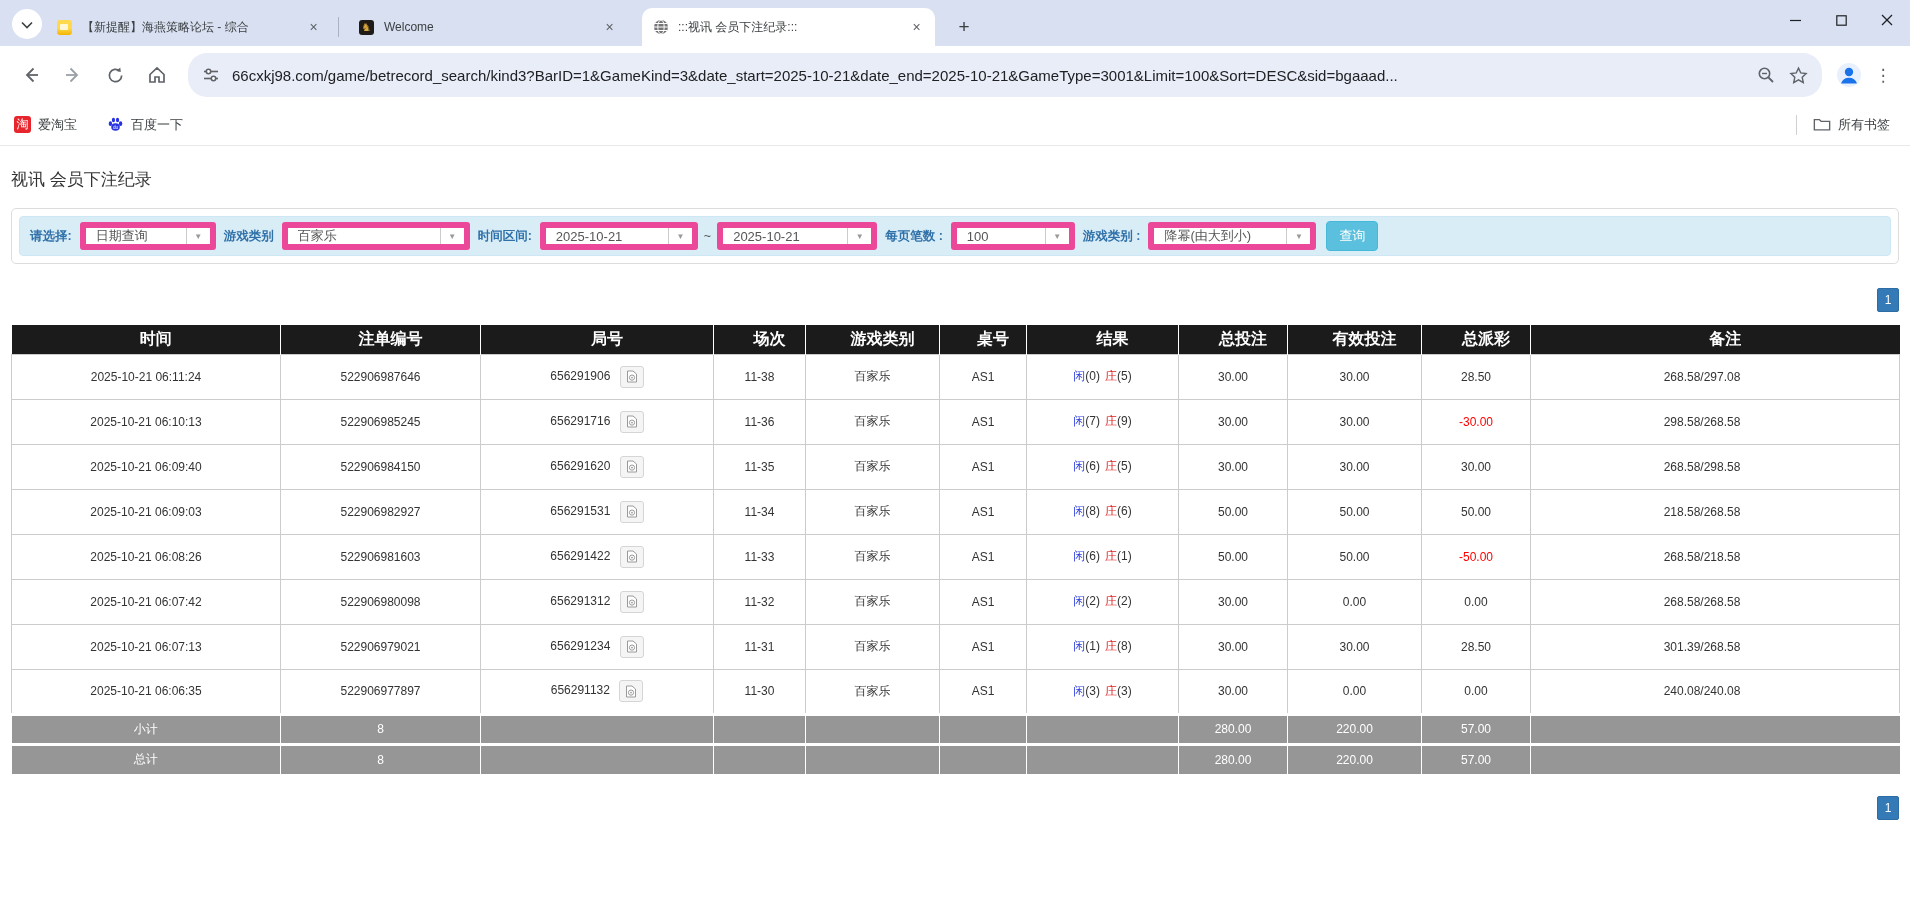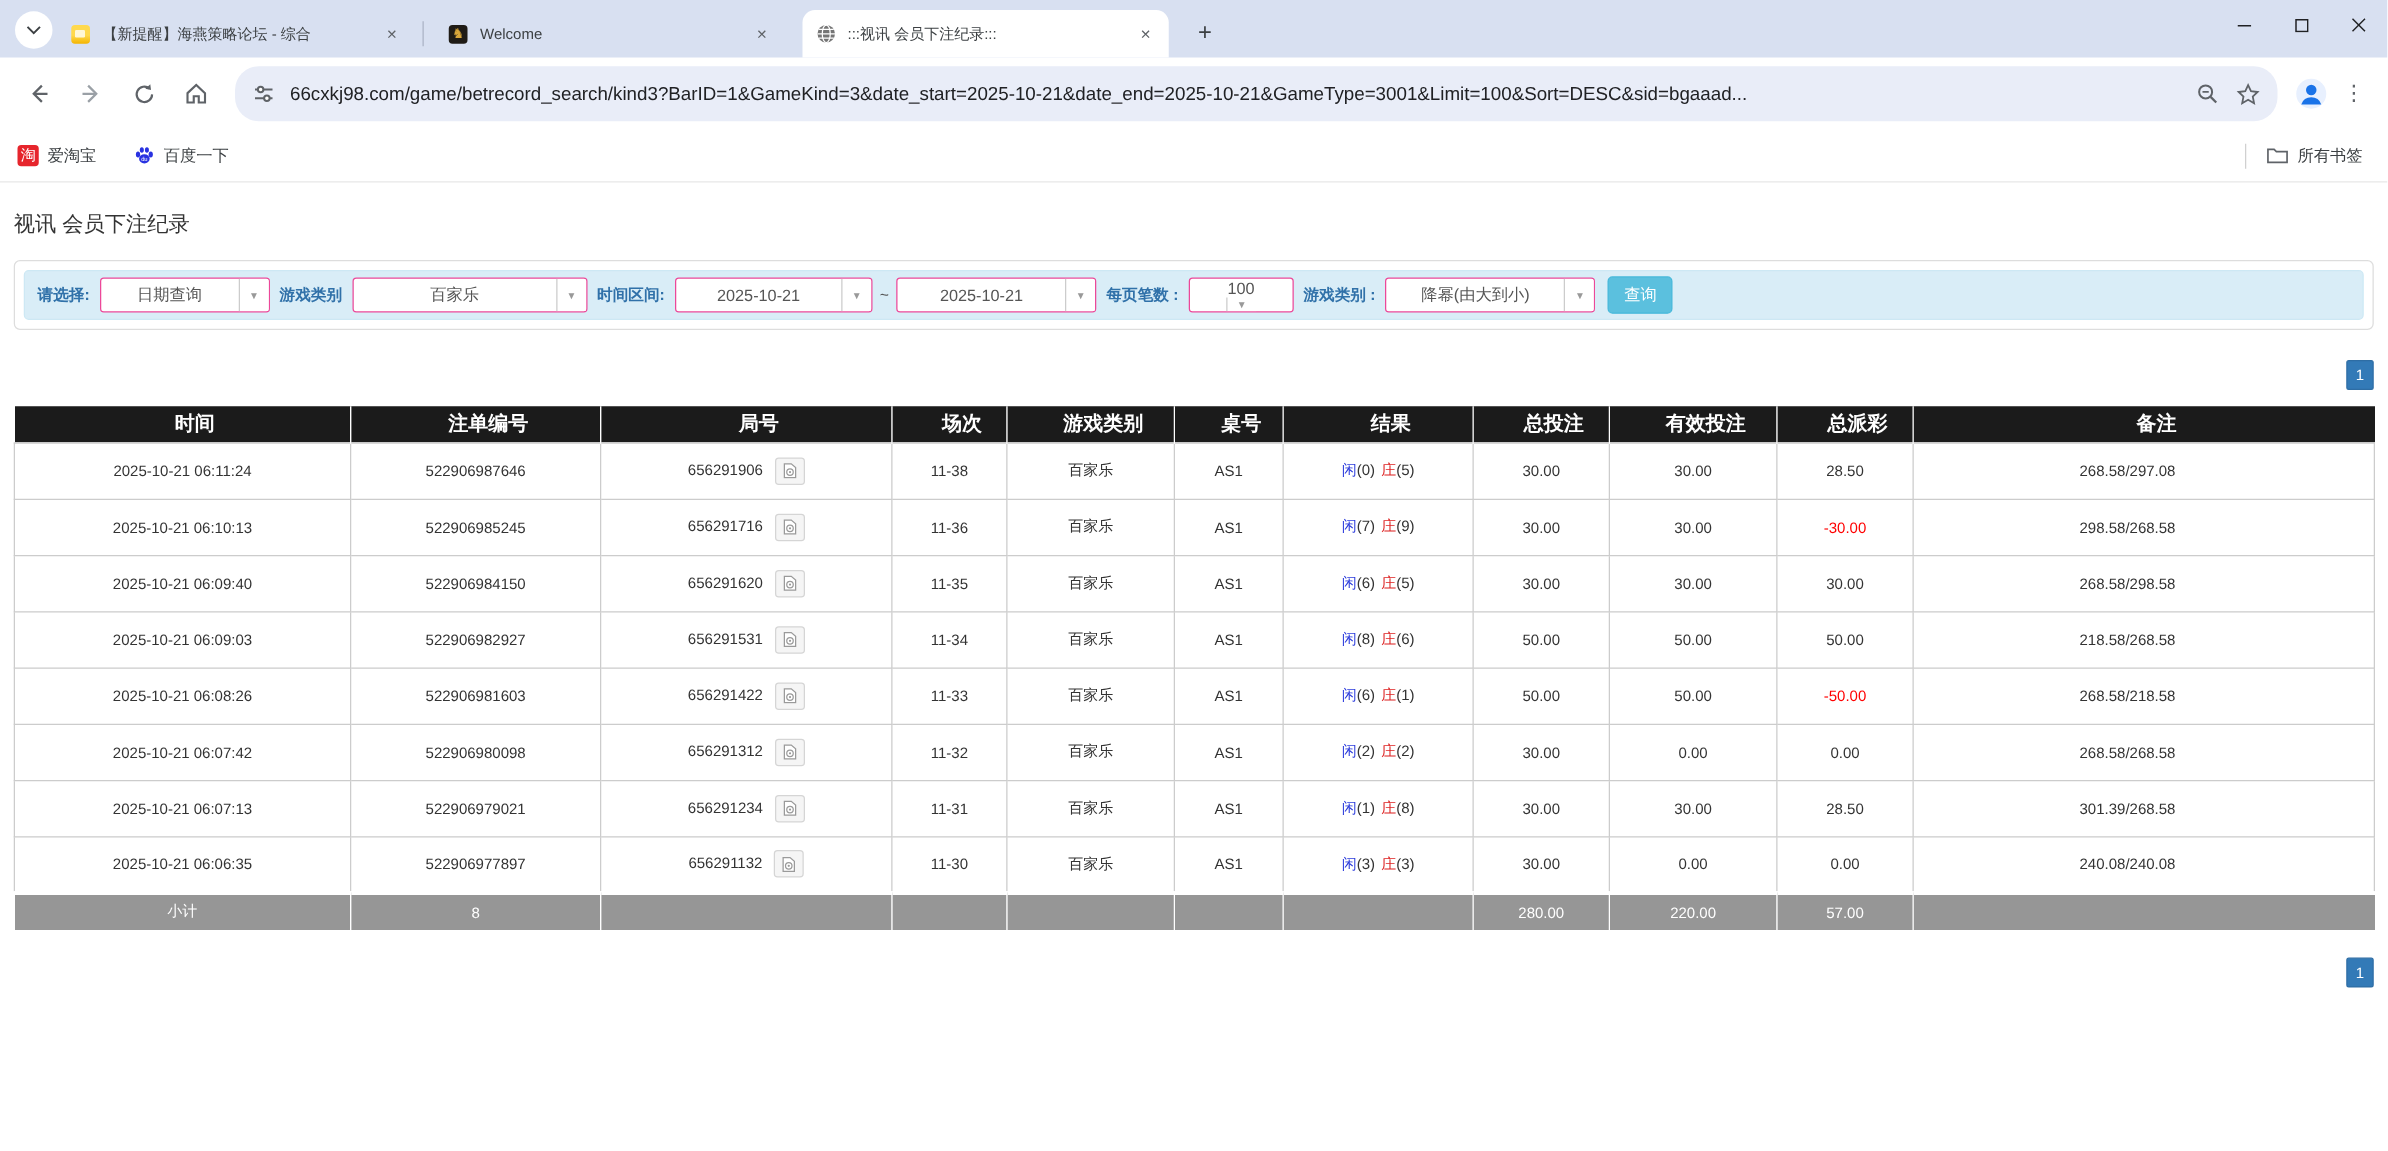--- a/index.html
+++ b/index.html
@@ -52,22 +52,22 @@
   .bm-right { margin-left:auto; display:flex; align-items:center; }
   .bm-divider { width:1px; height:20px; background:#d0d0d0; margin-right:16px; }
 
   
   .page { padding:0 11px; }
   .page-title { margin-top:22px; font-size:17px; color:#333; }
   .filter-panel { margin-top:17px; border:1px solid #ddd; border-radius:5px; padding:7px; }
   .filter-bar { background:#d9edf7; border:1px solid #cde8f4; border-radius:4px; height:40px;
     display:flex; align-items:center; padding:0 10px; font-size:12.5px; }
   .f-label { color:#3071a9; font-weight:bold; margin:0 8px 0 8px; white-space:nowrap; }
-  .sel { background:#fff; border:1px solid #ec4899; border-radius:3px; height:28px;
-    display:flex; align-items:center; overflow:hidden;text-align:center; }
+  .sel { background:#fff; border:6px solid #ec4899; border-radius:3px; height:28px;
+    display:flex; align-items:center; overflow:hidden; }
   .sel-text { padding:0 10px; font-size:13px; color:#555; flex:1; white-space:nowrap; }
   .sel-arrow { width:24px; height:100%; border-left:1px solid #ccc; display:flex; align-items:center;
     justify-content:center; color:#999; font-size:8px; background:#fff; }
   .tilde { color:#555; margin:0 6px; }
   .search-btn { margin-left:10px; background:#5bc0de; color:#fff; border:1px solid #46b8da;
     border-radius:4px; height:30px; padding:0 12px; font-size:13px; display:flex; align-items:center; }
 
   .info-bar { margin-top:11px; background:#dff0d8; border:1px solid #d6e9c6; border-radius:4px;
     height:38px; display:flex; align-items:center; padding:0 12px; }
   .info-left { font-size:12px; color:#5a6e5a; }
@@ -271,21 +271,21 @@
       <div class="sel" style="width:158px;">
         <span class="sel-text">2025-10-21</span>
         <span class="sel-arrow">▼</span>
       </div>
       <span class="tilde">~</span>
       <div class="sel" style="width:160px;">
         <span class="sel-text">2025-10-21</span>
         <span class="sel-arrow">▼</span>
       </div>
       <span class="f-label">每页笔数 :</span>
-      <div class="sel" style="width:84px;flex-direction:column;">
+      <div class="sel" style="width:124px;">
         <span class="sel-text">100</span>
         <span class="sel-arrow">▼</span>
       </div>
       <span class="f-label">游戏类别 :</span>
       <div class="sel" style="width:168px;">
         <span class="sel-text">降幂(由大到小)</span>
         <span class="sel-arrow">▼</span>
       </div>
       <div class="search-btn">查询</div>
     </div>
@@ -526,19 +526,32 @@
         <td></td>
           <td></td>
           <td></td>
         <td></td>
           <td></td>
         <td>280.00</td>
         <td>220.00</td>
         <td>57.00</td>
         <td></td>
       </tr>
+      <tr class="summary">
+        <td>总计</td>
+        <td>8</td>
+        <td></td>
+          <td></td>
+          <td></td>
+        <td></td>
+          <td></td>
+        <td>280.00</td>
+        <td>220.00</td>
+        <td>57.00</td>
+        <td></td>
+      </tr>
     </tbody>
   </table>
 
   <div class="pag-row bottom">
     <div class="page-btn">1</div>
   </div>
 </div>
 
 </body></html>

